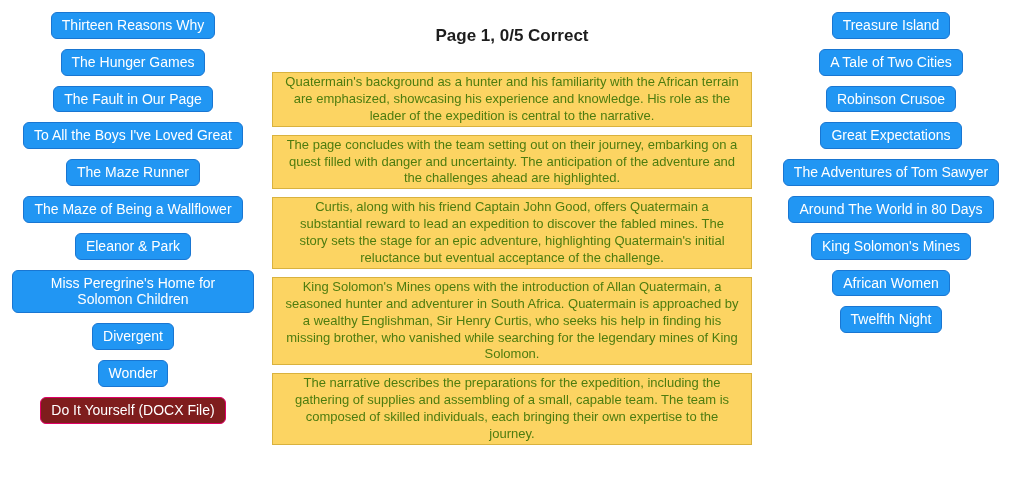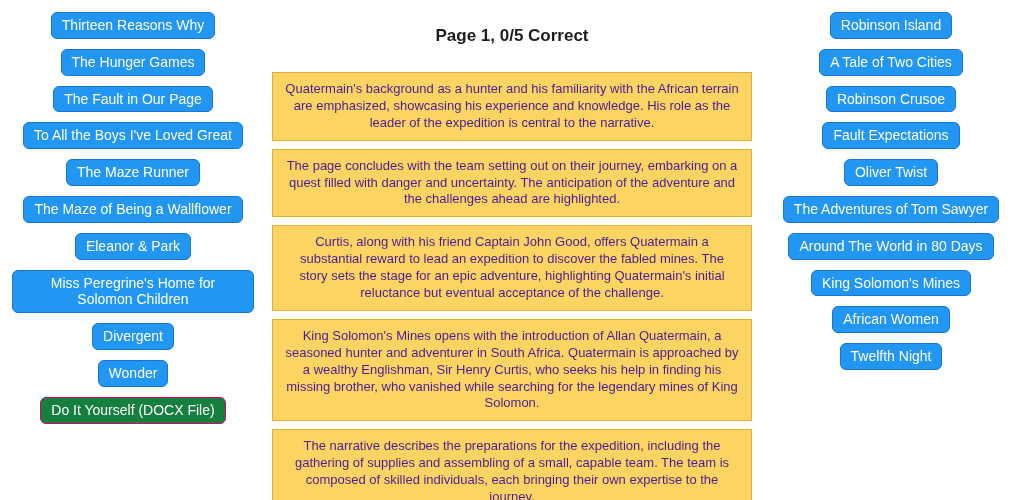--- a/index.html
+++ b/index.html
@@ -34,21 +34,21 @@
     background: #2196f3;
     border: 1px solid #1976d2;
     border-radius: 6px;
     color: #ffffff;
     font-size: 14px;
     line-height: 1.2;
     text-align: center;
     cursor: pointer;
   }
   .book-btn.docx {
-    background: #15803d;
+    background: #7f1d1d;
     border-color: #e00066;
   }
   .center-col {
     flex: 1 1 auto;
     display: flex;
     flex-direction: column;
     align-items: center;
     padding: 0 18px;
   }
   .page-title {
@@ -61,24 +61,24 @@
   }
   .cards {
     display: flex;
     flex-direction: column;
     gap: 8px;
     width: 100%;
   }
   .passage-card {
     background: #fcd462;
     border: 1px solid #d9b23e;
-    padding: 8px 12px;
+    padding: 1px 12px;
     font-size: 13px;
     line-height: 1.3;
-    color: #4c1d95;
+    color: #4d7c0f;
     text-align: center;
     cursor: pointer;
   }
 </style>
 </head>
 <body>
 
 <div class="layout">
 
   <div class="col-books">
@@ -101,25 +101,24 @@
       <div class="passage-card">Quatermain's background as a hunter and his familiarity with the African terrain are emphasized, showcasing his experience and knowledge. His role as the leader of the expedition is central to the narrative.</div>
       <div class="passage-card">The page concludes with the team setting out on their journey, embarking on a quest filled with danger and uncertainty. The anticipation of the adventure and the challenges ahead are highlighted.</div>
       <div class="passage-card">Curtis, along with his friend Captain John Good, offers Quatermain a substantial reward to lead an expedition to discover the fabled mines. The story sets the stage for an epic adventure, highlighting Quatermain's initial reluctance but eventual acceptance of the challenge.</div>
       <div class="passage-card">King Solomon's Mines opens with the introduction of Allan Quatermain, a seasoned hunter and adventurer in South Africa. Quatermain is approached by a wealthy Englishman, Sir Henry Curtis, who seeks his help in finding his missing brother, who vanished while searching for the legendary mines of King Solomon.</div>
       <div class="passage-card">The narrative describes the preparations for the expedition, including the gathering of supplies and assembling of a small, capable team. The team is composed of skilled individuals, each bringing their own expertise to the journey.</div>
     </div>
 
   </div>
 
   <div class="col-books">
-    <div class="book-btn">Robinson Island</div>
+    <div class="book-btn">Treasure Island</div>
     <div class="book-btn">A Tale of Two Cities</div>
     <div class="book-btn">Robinson Crusoe</div>
-    <div class="book-btn">Fault Expectations</div>
-    <div class="book-btn">Oliver Twist</div>
+    <div class="book-btn">Great Expectations</div>
     <div class="book-btn">The Adventures of Tom Sawyer</div>
     <div class="book-btn">Around The World in 80 Days</div>
     <div class="book-btn">King Solomon's Mines</div>
     <div class="book-btn">African Women</div>
     <div class="book-btn">Twelfth Night</div>
   </div>
 
 </div>
 
 </body></html>

